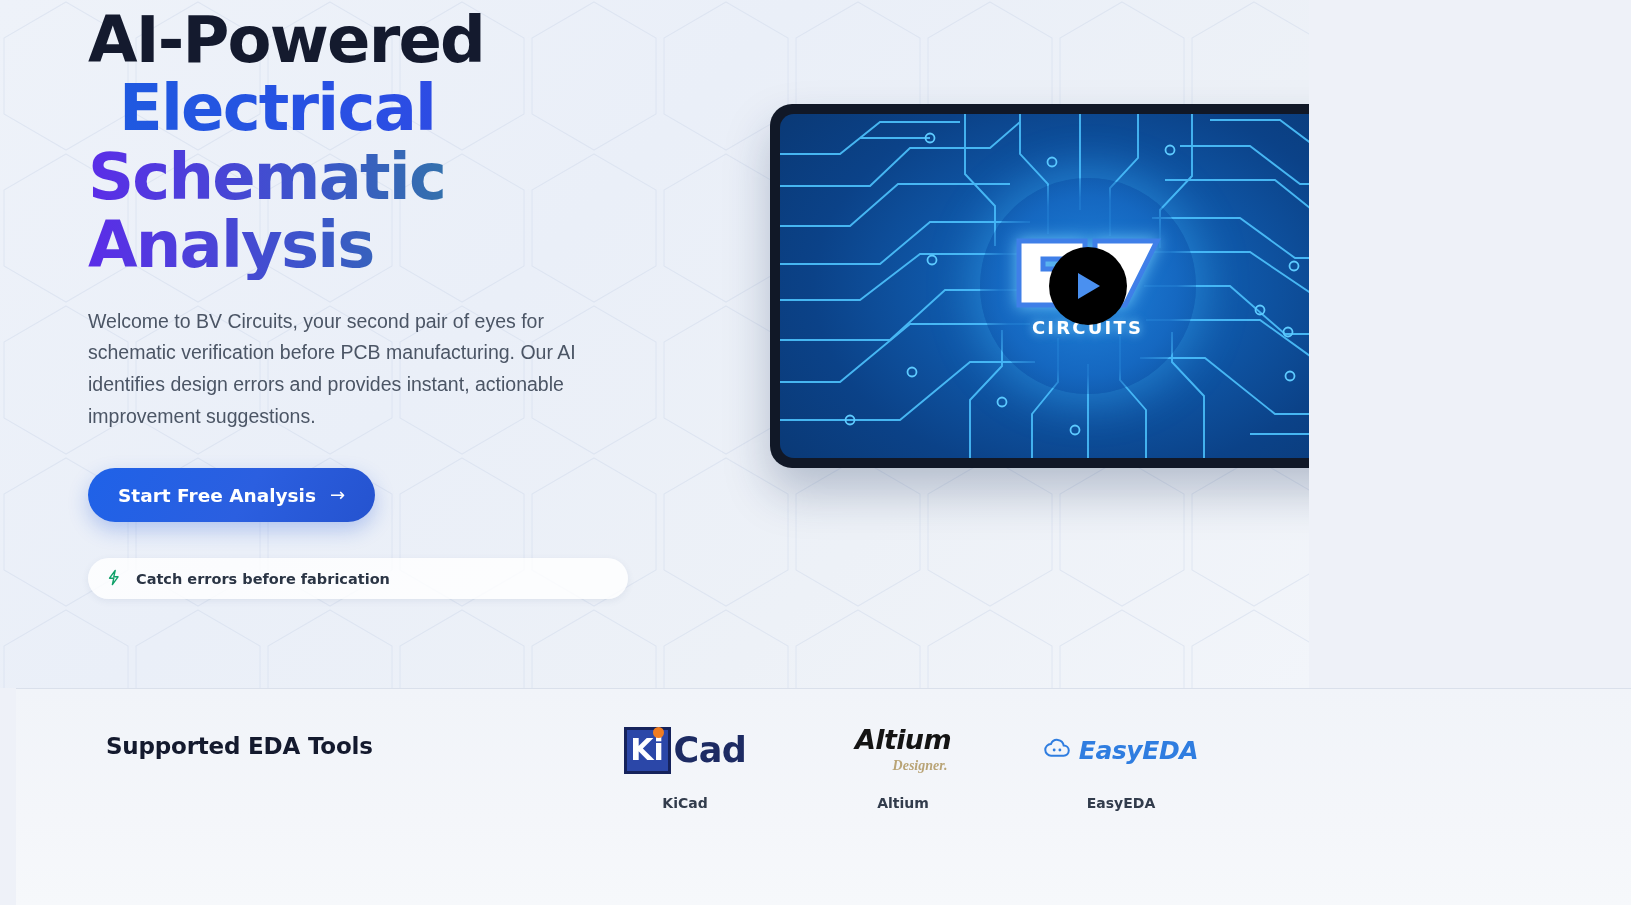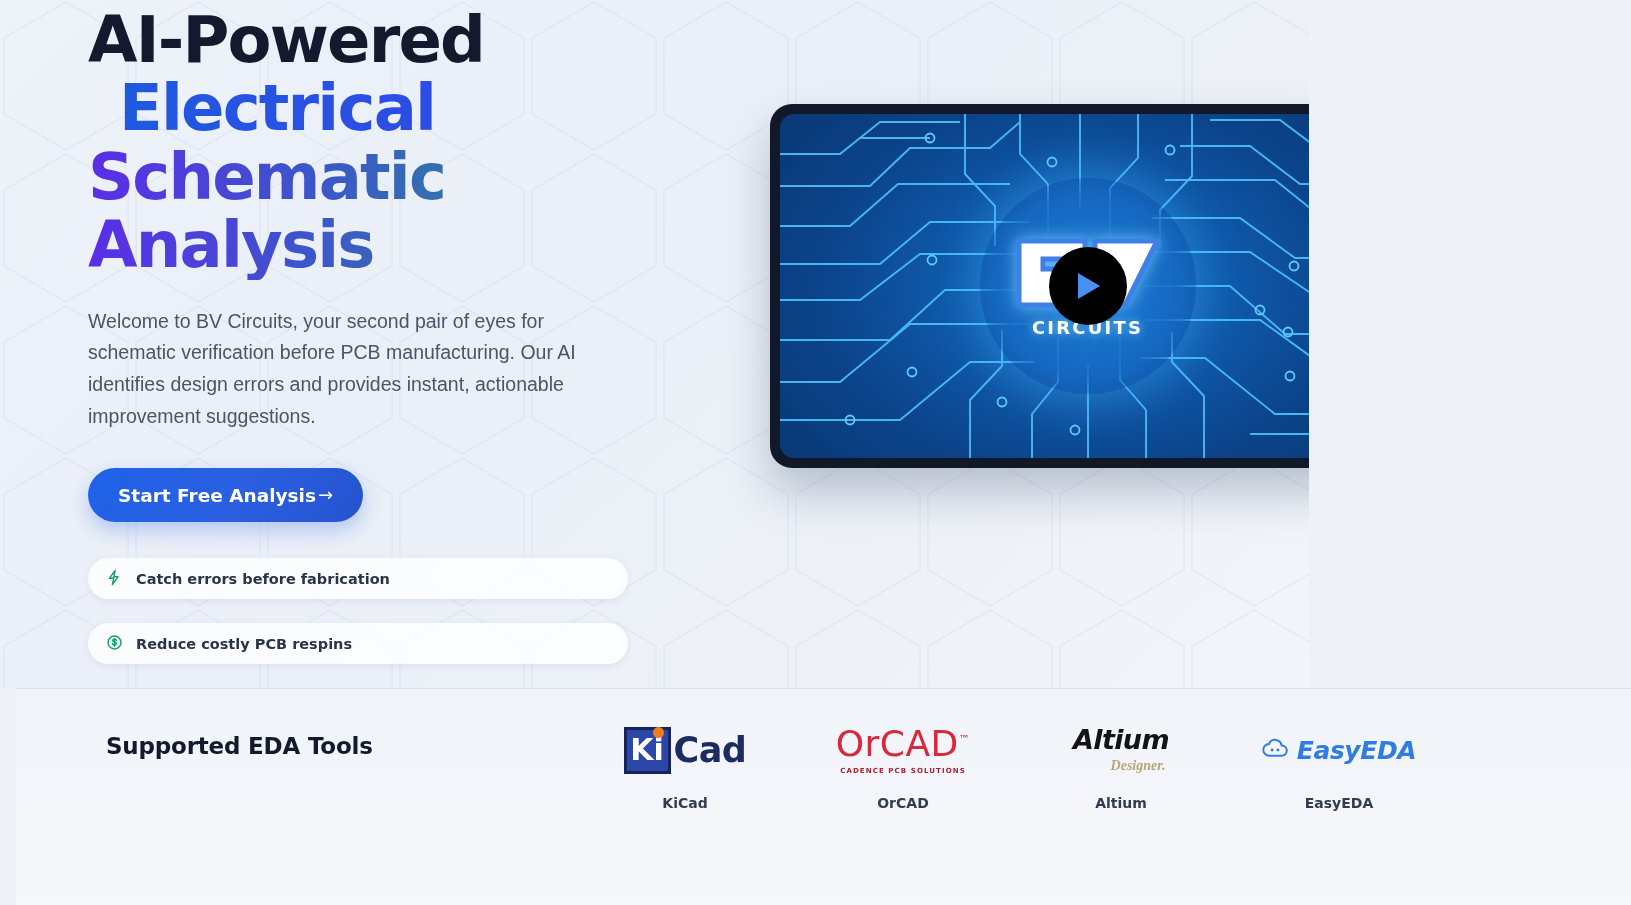--- a/index.html
+++ b/index.html
@@ -61,21 +61,21 @@
     width: 545px;
     font-size: 19.5px;
     line-height: 1.62;
     color: #4b5565;
   }
 
   .cta {
     margin-top: 36px;
     display: inline-flex;
     align-items: center;
-    gap: 2px;
+    gap: 14px;
     height: 54px;
     padding: 0 30px;
     border: none;
     border-radius: 27px;
     background: linear-gradient(120deg, #1f62e8 0%, #2b5fe0 55%, #2553cf 100%);
     color: #fff;
     font-size: 18.5px;
     font-weight: 700;
     font-family: "DejaVu Sans", sans-serif;
     cursor: pointer;
@@ -306,30 +306,20 @@
 
       <div class="pill">
         <span>
           <svg width="17" height="17" viewBox="0 0 24 24" fill="none" stroke="#10a169" stroke-width="2" stroke-linecap="round" stroke-linejoin="round">
             <path d="M13 2 L5 13 h6 l-2 9 8-11 h-6 z"></path>
           </svg>
         </span>
         <span>Catch errors before fabrication</span>
       </div>
 
-      <div class="pill">
-        <span>
-          <svg width="17" height="17" viewBox="0 0 24 24" fill="none" stroke="#10a169" stroke-width="2" stroke-linecap="round" stroke-linejoin="round">
-            <circle cx="12" cy="12" r="9.2"></circle>
-            <path d="M12 6.2 v11.6"></path>
-            <path d="M14.7 9.2 c0-1.2-1.2-1.9-2.7-1.9 s-2.7.8-2.7 2 c0 2.6 5.4 1.4 5.4 4 c0 1.3-1.2 2.1-2.7 2.1 s-2.7-.8-2.7-2"></path>
-          </svg>
-        </span>
-        <span>Reduce costly PCB respins</span>
-      </div>
 
     </div>
   </div>
 
   <div class="video-card">
     <div class="video-inner">
 
       <svg class="traces" viewBox="0 0 615 344" preserveAspectRatio="none" aria-hidden="true">
         <g fill="none" stroke="#4cc0fb" stroke-width="1.9" opacity=".92">
           <path d="M0 40 H60 L100 8 H180"></path>
@@ -416,31 +406,20 @@
           <div class="kicad-sq">
             <span>Ki</span>
             <i class="kicad-dot"></i>
           </div>
           <div class="kicad-word">Cad</div>
         </div>
       </div>
       <div class="logo-name">KiCad</div>
     </div>
 
-    <div class="logo-cell">
-      <div class="logo-art">
-        <div class="orcad">
-          <div class="orcad-word">
-            <span>OrCAD</span><span class="orcad-tm">™</span>
-          </div>
-          <div class="orcad-sub">CADENCE PCB SOLUTIONS</div>
-        </div>
-      </div>
-      <div class="logo-name">OrCAD</div>
-    </div>
 
     <div class="logo-cell">
       <div class="logo-art">
         <div class="altium">
           <div class="altium-word">Altium</div>
           <div class="altium-sub">Designer.</div>
         </div>
       </div>
       <div class="logo-name">Altium</div>
     </div>

